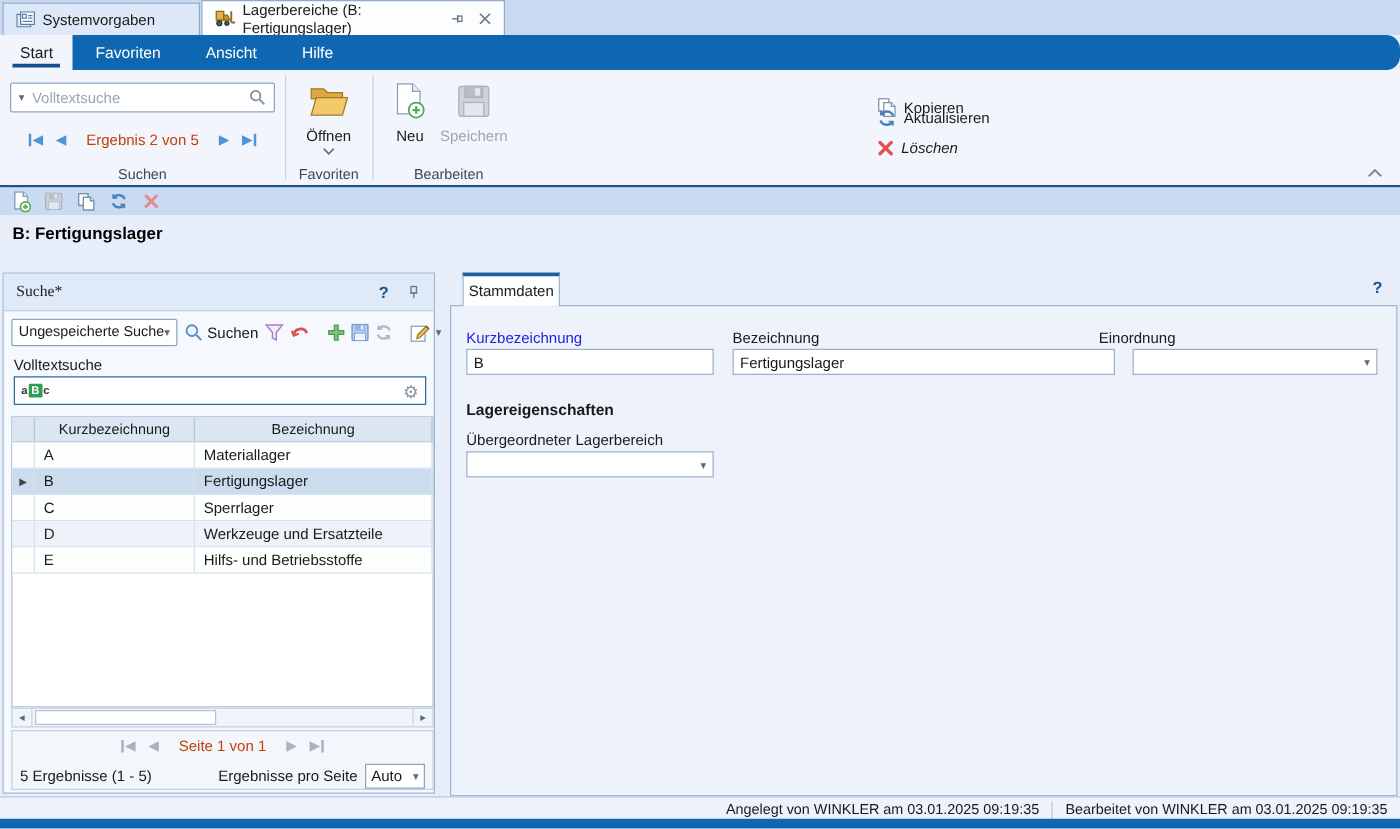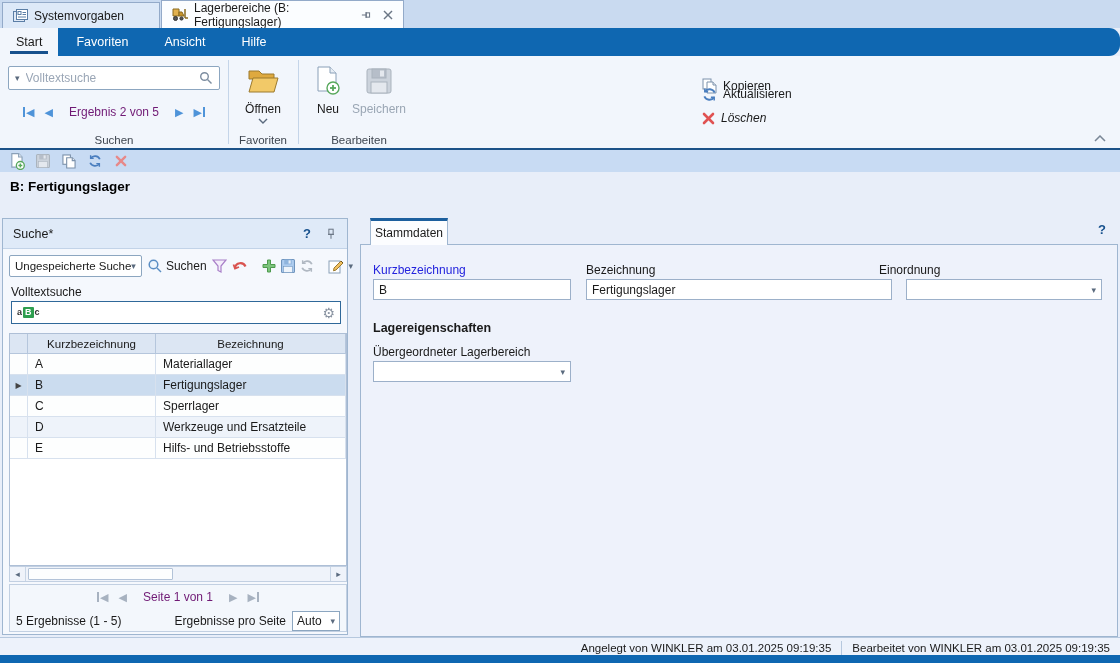--- a/index.html
+++ b/index.html
@@ -27,42 +27,42 @@
   .rsep { position:absolute; top:4px; bottom:4px; width:1px; background:#c5d5e9; }
 
   .search-combo { position:absolute; left:8px; top:10px; width:212px; height:24px; background:#ffffff; border:1px solid #8ca6c0; border-radius:2px; display:flex; align-items:center; padding:0 6px; gap:6px; }
   .search-combo input { flex:1; border:none; outline:none; font-size:12px; color:#333; background:transparent; font-family:"Liberation Sans",sans-serif; }
   .search-combo input::placeholder { color:#9aa6b6; }
   .nav-row { position:absolute; left:0; top:44px; width:228px; height:24px; display:flex; align-items:center; justify-content:center; gap:10px; }
   .navbtn { display:inline-flex; align-items:center; gap:1px; color:#4f94d9; font-size:11px; line-height:1; cursor:default; }
   .navbtn .vbar { width:2px; height:10px; background:#4f94d9; display:inline-block; }
   .navbtn.disabled { color:#a7b2c0; }
   .navbtn.disabled .vbar { background:#a7b2c0; }
-  .nav-text { font-size:12px; color:#701a75; padding:0 6px; }
+  .nav-text { font-size:12px; color:#c2410c; padding:0 6px; }
 
   .bigbtn { position:absolute; top:4px; width:56px; height:86px; display:flex; flex-direction:column; align-items:center; }
   .bigbtn .bicon { margin-top:4px; height:34px; display:flex; align-items:center; }
   .bigbtn .blabel { margin-top:4px; font-size:12px; }
   .bigbtn .bchev { margin-top:2px; }
   .bigbtn.disabled .blabel { color:#9aa6b4; }
 
   .smallbtn { position:absolute; left:404px; height:20px; display:flex; align-items:center; gap:6px; font-size:12px; }
 
   .ribbon-collapse { position:absolute; right:14px; bottom:6px; color:#7a8796; }
 
   
   .quick-toolbar { position:absolute; left:0; top:150px; width:1120px; height:22px; background:#c8dbf3; display:flex; align-items:center; gap:8px; padding:0 8px; }
 
   
   .record-title { position:absolute; left:10px; top:179px; font-size:13.5px; font-weight:bold; color:#000; }
 
   
   .left-panel { position:absolute; left:2px; top:218px; width:346px; height:417px; background:#f5f8fd; border:1px solid #9fb6d0; }
   .lp-header { position:absolute; left:0; top:0; right:0; height:30px; background:#dfeaf8; border-bottom:1px solid #c2d3e8; display:flex; align-items:center; padding:0 10px; }
-  .lp-header .lp-title { flex:1; font-size:12.5px; }
+  .lp-header .lp-title { flex:1; font-size:12.5px;font-family:Liberation Serif, serif; }
   .lp-help { color:#17518d; font-weight:bold; font-size:13px; margin-right:14px; }
   .lp-toolbar { position:absolute; left:0; top:30px; right:0; height:34px; display:flex; align-items:center; padding:0 6px; gap:5px; }
   .lp-combo { width:138px; height:22px; background:#fff; border:1px solid #8ca6c0; border-radius:2px; display:flex; align-items:center; padding:0 5px; font-size:11.5px; }
   .lp-combo .cval { flex:1; white-space:nowrap; overflow:hidden; }
   .tbicon { display:inline-flex; align-items:center; justify-content:center; width:18px; height:18px; }
   .tbsep { width:1px; height:18px; background:#c9d6e6; margin:0 2px; }
   .lp-suchen { font-size:12px; margin-left:-2px; }
   .lp-ftlabel { position:absolute; left:8px; top:66px; font-size:12px; }
   .lp-ftinput { position:absolute; left:8px; top:82px; width:330px; height:23px; background:#fff; border:1px solid #2f6899; display:flex; align-items:center; padding:0 5px; gap:5px; }
   .lp-ftinput input { flex:1; border:none; outline:none; font-size:12px; background:transparent; font-family:"Liberation Sans",sans-serif; }

